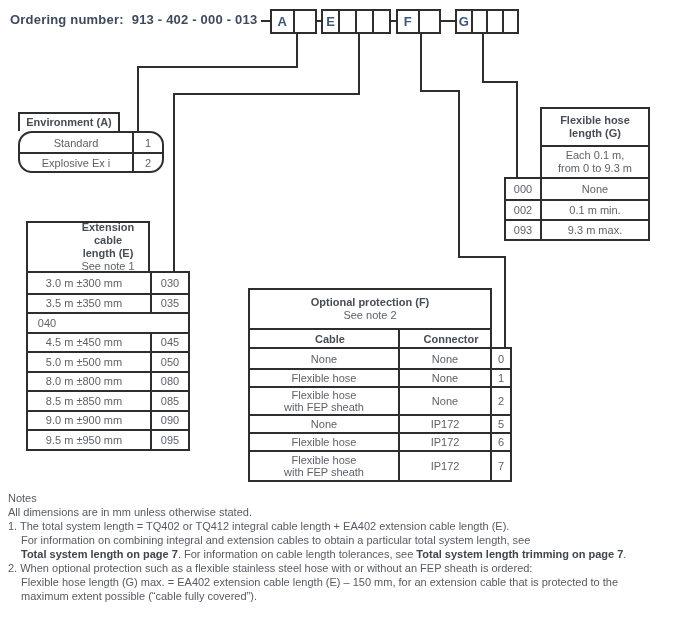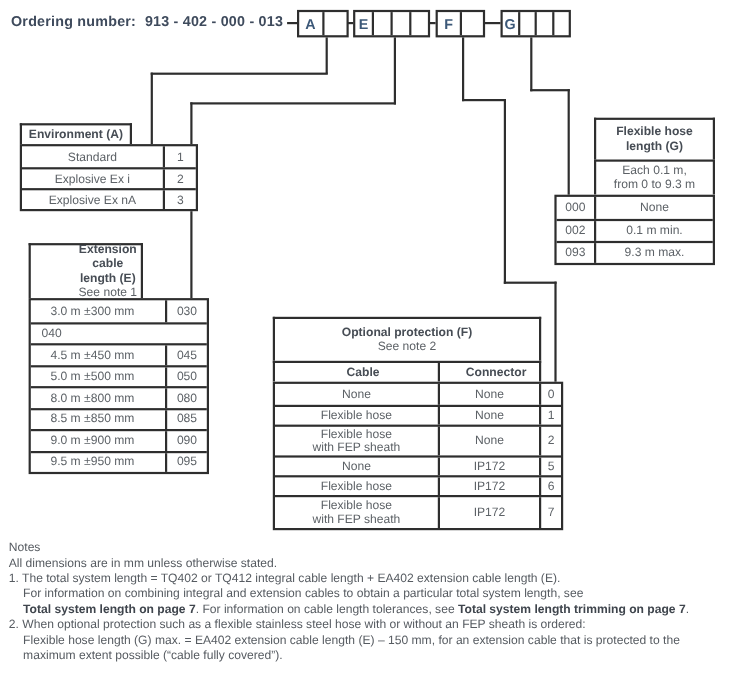--- a/index.html
+++ b/index.html
@@ -29,27 +29,27 @@
   .hdr-box .r { color:#5d6267; }
   .tbody { position:absolute; border:2px solid #2e2e2e; background:#fff; }
   .trow { display:flex; }
   .trow + .trow { border-top:2px solid #2e2e2e; }
   .tcell { display:flex; align-items:center; justify-content:center; text-align:center;
            font-size:11px; line-height:12px; color:#5d6267; }
   .tcell + .tcell { border-left:2px solid #2e2e2e; }
 
   
   #env-hdr { left:18px; top:112px; width:102px; height:19px; }
-  #env-body { left:18px; top:131px; width:162px; }
+  #env-body { left:18px; top:131px; width:146px;border-radius:14px; }
   #env-body .trow { height:19px; }
   #env-body .c-name { flex:1 1 auto; }
   #env-body .c-code { flex:0 0 30px; }
 
   
-  #ext-hdr { left:26px; top:221px; width:104px; height:50px;padding-left:40px; }
+  #ext-hdr { left:26px; top:221px; width:124px; height:50px;padding-left:40px; }
   #ext-body { left:26px; top:271px; width:164px; }
   #ext-body .trow { height:19.5px;gap:10px; }
   #ext-body .c-name { flex:1 1 auto; }
   #ext-body .c-code { flex:0 0 38px; }
 
   
   #g-hdr { left:540px; top:107px; width:110px; height:38px; }
   #g-sub { left:540px; top:145px; width:110px; height:32px; }
   #g-body { left:504px; top:177px; width:146px; }
   #g-body .trow { height:20px; }
@@ -137,35 +137,35 @@
   </div>
   <div class="tbody" id="env-body">
       <div class="trow">
         <div class="tcell c-name">Standard</div>
         <div class="tcell c-code">1</div>
       </div>
       <div class="trow">
         <div class="tcell c-name">Explosive Ex i</div>
         <div class="tcell c-code">2</div>
       </div>
-      <div class="trow">
-        <div class="tcell c-name">Explosive Ex nA</div>
-        <div class="tcell c-code">3</div>
-      </div>
     </div>
 
   <div class="hdr-box" id="ext-hdr">
     <span class="b">Extension cable</span>
     <span class="b">length (E)</span>
     <span class="r">See note 1</span>
   </div>
   <div class="tbody" id="ext-body">
       <div class="trow">
         <div class="tcell c-name">3.0 m ±300 mm</div>
         <div class="tcell c-code">030</div>
+      </div>
+      <div class="trow">
+        <div class="tcell c-name">3.5 m ±350 mm</div>
+        <div class="tcell c-code">035</div>
       </div>
       <div class="trow">
         <div class="tcell c-code">040</div>
       </div>
       <div class="trow">
         <div class="tcell c-name">4.5 m ±450 mm</div>
         <div class="tcell c-code">045</div>
       </div>
       <div class="trow">
         <div class="tcell c-name">5.0 m ±500 mm</div>

